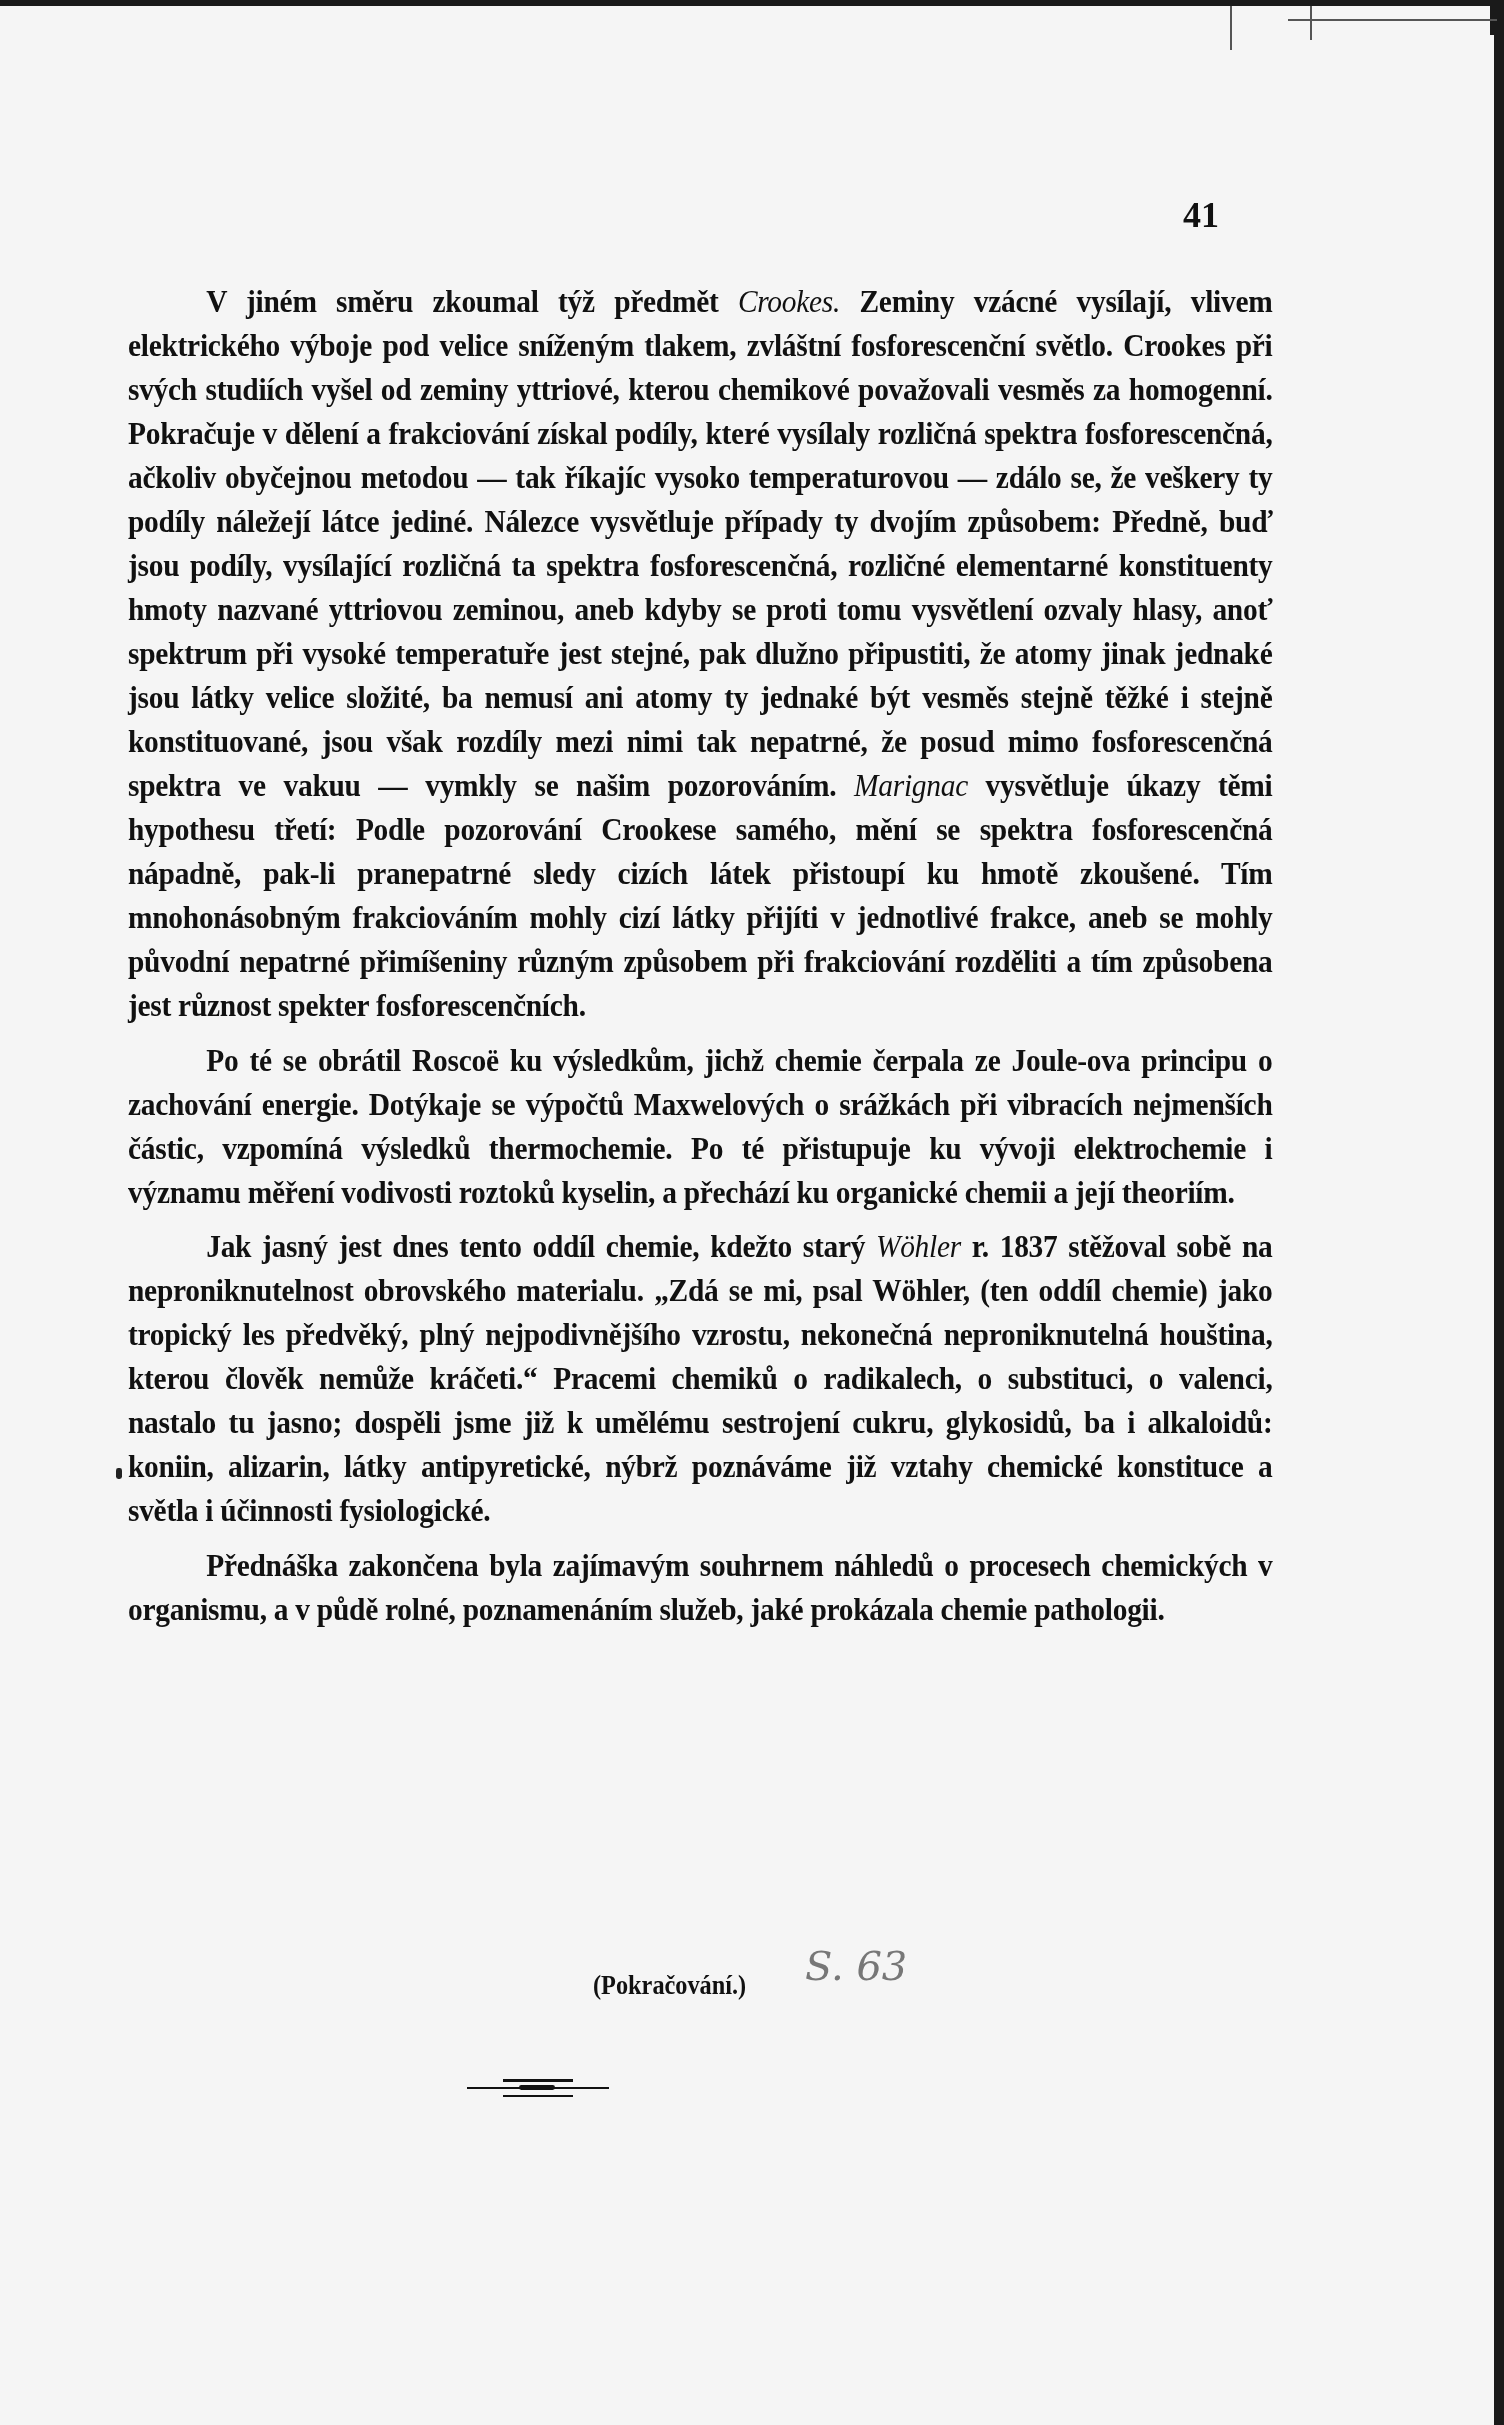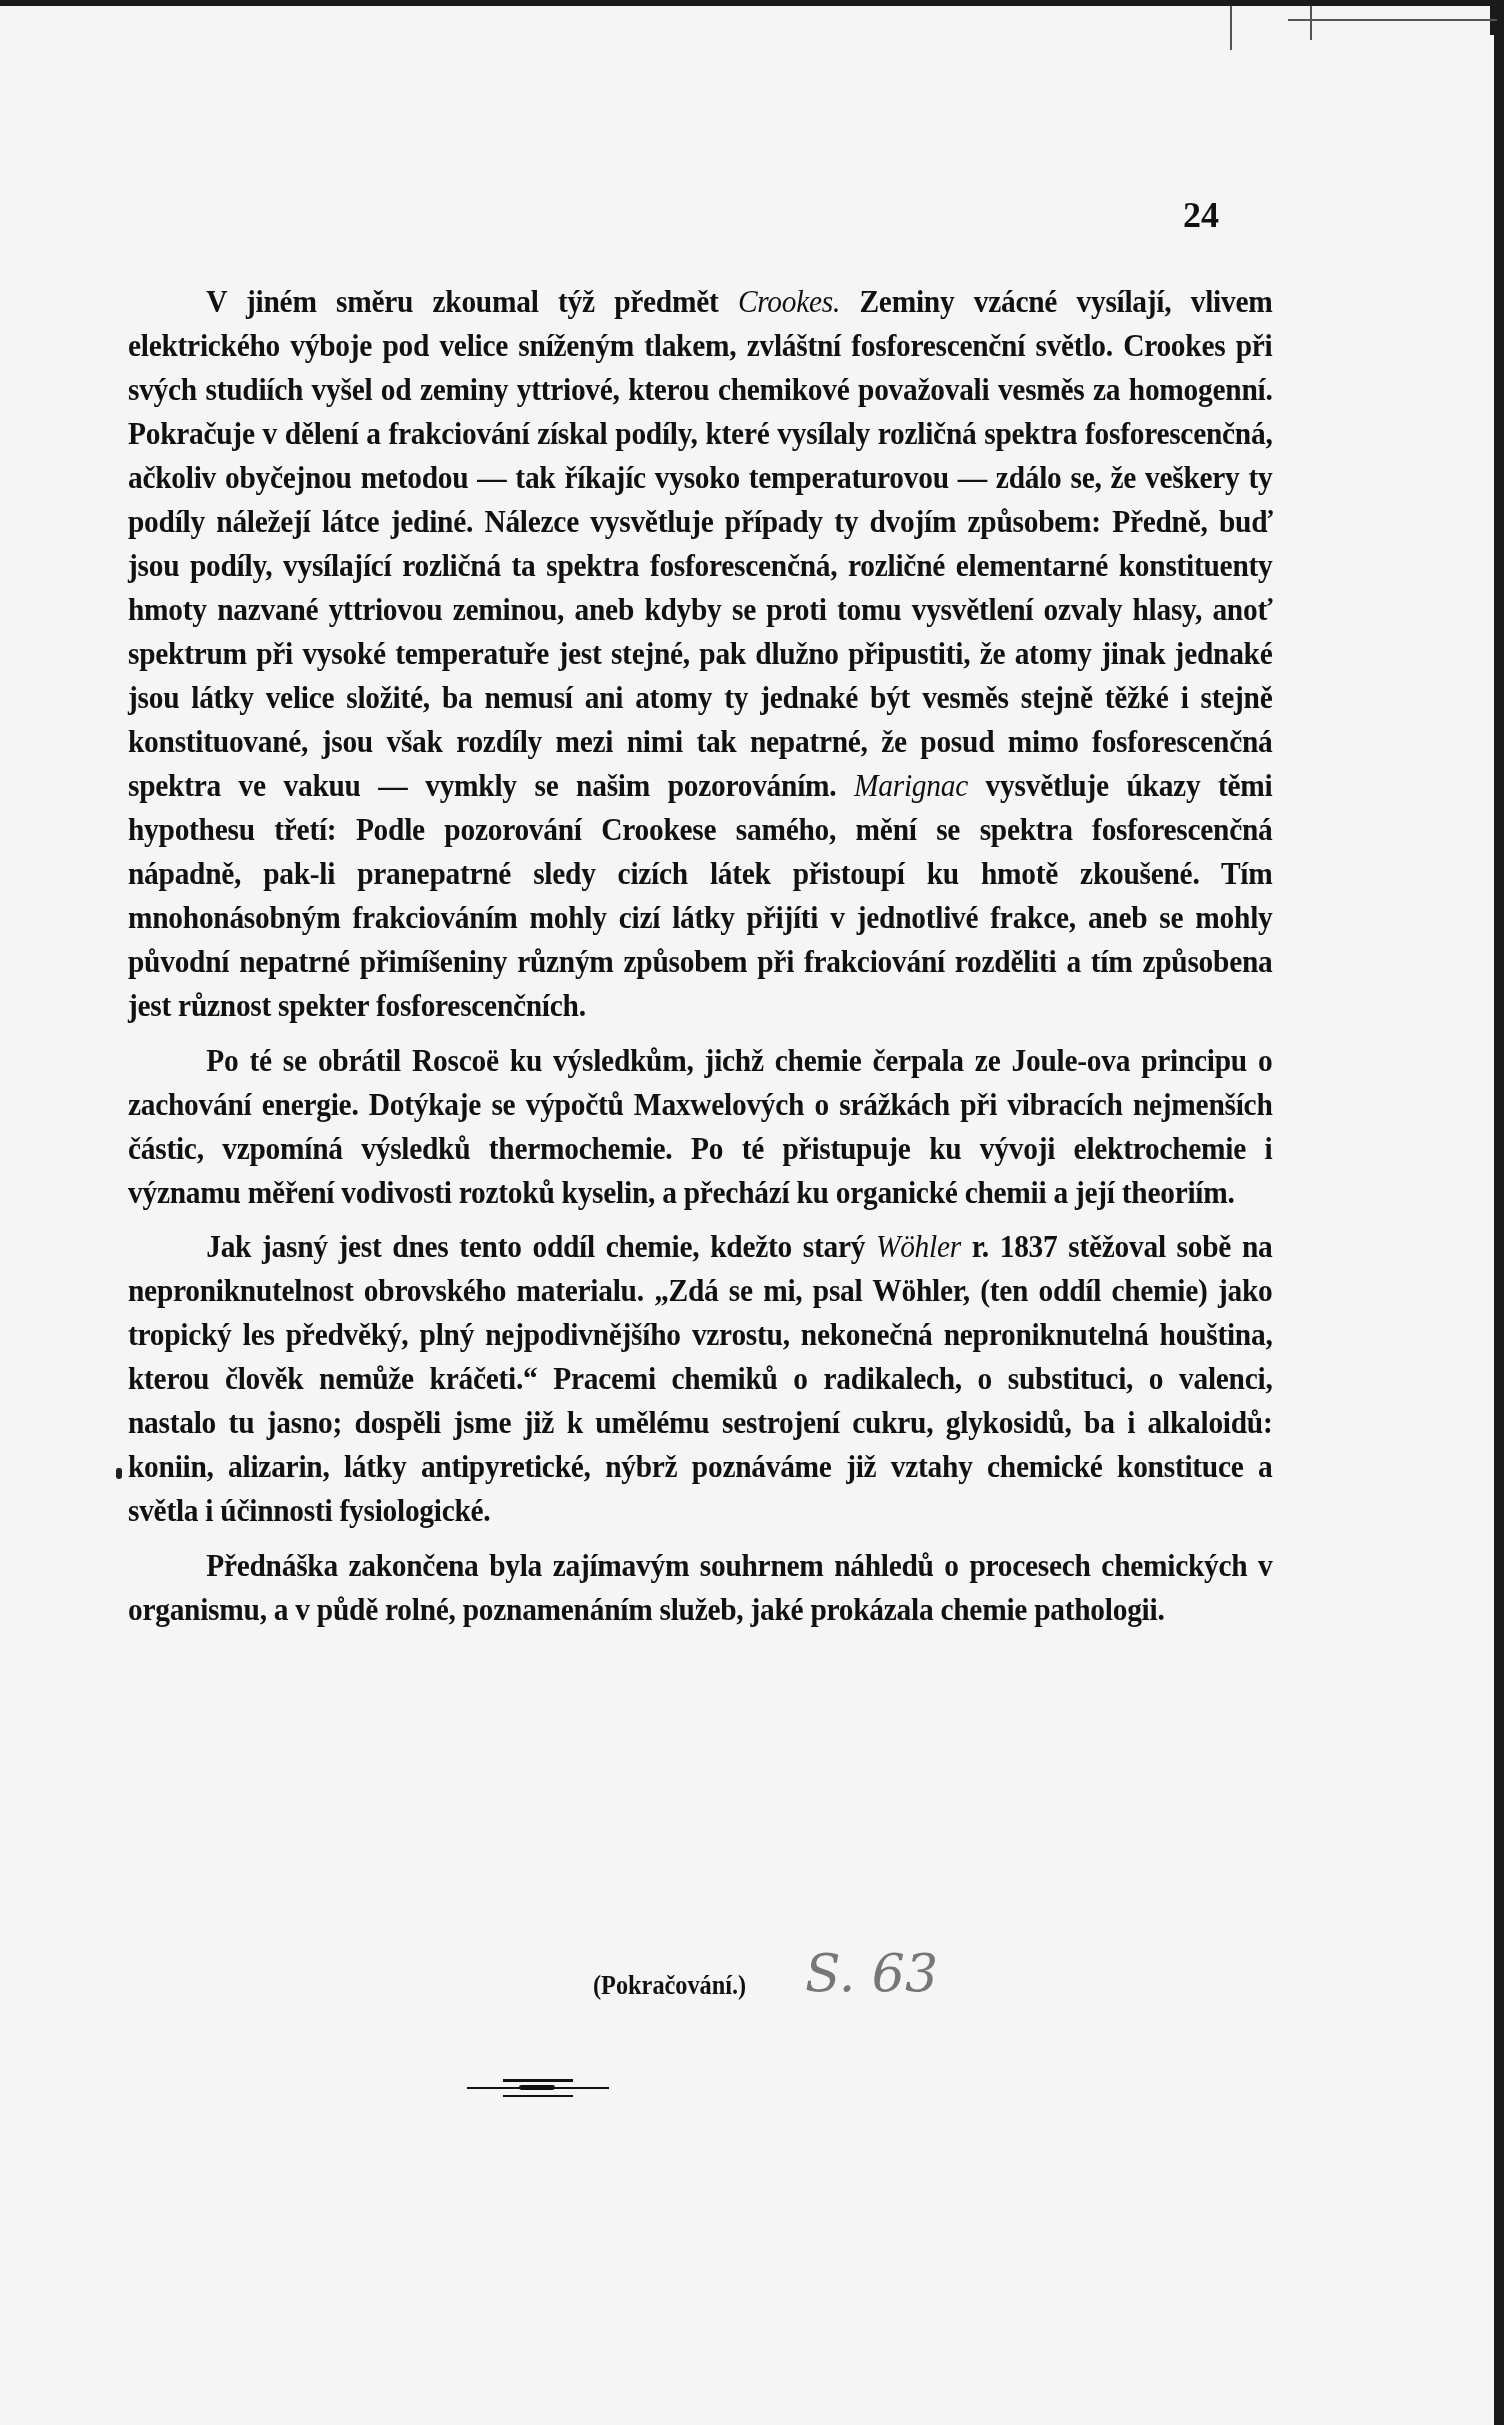--- a/index.html
+++ b/index.html
@@ -33,37 +33,37 @@
     .para + .para { margin-top:10.7px; }
     .para i { font-style:italic; font-weight:normal; }
     .bullet { position:absolute; left:116px; top:1468px; width:5.8px; height:10.7px; background:#222; border-radius:2.4px; }
     .continued {
       position:absolute; left:593px; top:1970px;
       font-size:27px; font-weight:bold; font-family:"Liberation Serif", serif;
       transform:scaleX(0.9); transform-origin:left top;
     }
     .handwriting {
       position:absolute; left:805px; top:1943px;
-      font-size:52px; color:#777; font-family:"DejaVu Serif", serif; font-style:italic;
+      font-size:40px; color:#777; font-family:"DejaVu Serif", serif; font-style:italic;
     }
     .rule { position:absolute; height:2.9px; background:#111; }
     .rule-mid { height:5.3px; border-radius:2.4px; }
   </style>
 </head>
 <body>
 
 <div class="frame-top"></div>
 <div class="frame-right"></div>
 <div class="frame-right-notch"></div>
 <div class="scan-mark" style="left:1230px;top:5.8px;width:1.5px;height:44px;"></div>
 <div class="scan-mark" style="left:1288px;top:19.4px;width:209px;height:1.5px;"></div>
 <div class="scan-mark" style="left:1310px;top:5.8px;width:1.5px;height:34px;"></div>
 
 <div class="page">
-  <div class="page-number">24</div>
+  <div class="page-number">41</div>
 
   <div class="text-block">
     <p class="para"><span class="indent"></span><span>V jiném směru zkoumal týž předmět </span><i>Crookes.</i><span> Zeminy vzácné vysílají, vlivem elektrického výboje pod velice sníženým tlakem, zvláštní fosforescenční světlo. Crookes při svých studiích vyšel od zeminy yttriové, kterou chemikové považovali vesměs za homogenní. Pokračuje v dělení a frakciování získal podíly, které vysílaly rozličná spektra fosforescenčná, ačkoliv obyčejnou metodou — tak říkajíc vysoko temperaturovou — zdálo se, že veškery ty podíly náležejí látce jediné. Nálezce vysvětluje případy ty dvojím způsobem: Předně, buď jsou podíly, vysílající rozličná ta spektra fosforescenčná, rozličné elementarné konstituenty hmoty nazvané yttriovou zeminou, aneb kdyby se proti tomu vysvětlení ozvaly hlasy, anoť spektrum při vysoké temperatuře jest stejné, pak dlužno připustiti, že atomy jinak jednaké jsou látky velice složité, ba nemusí ani atomy ty jednaké být vesměs stejně těžké i stejně konstituované, jsou však rozdíly mezi nimi tak nepatrné, že posud mimo fosforescenčná spektra ve vakuu — vymkly se našim pozorováním. </span><i>Marignac</i><span> vysvětluje úkazy těmi hypothesu třetí: Podle pozorování Crookese samého, mění se spektra fosforescenčná nápadně, pak-li pranepatrné sledy cizích látek přistoupí ku hmotě zkoušené. Tím mnohonásobným frakciováním mohly cizí látky přijíti v jednotlivé frakce, aneb se mohly původní nepatrné přimíšeniny různým způsobem při frakciování rozděliti a tím způsobena jest různost spekter fosforescenčních.</span></p>
 
     <p class="para"><span class="indent"></span><span>Po té se obrátil Roscoë ku výsledkům, jichž chemie čerpala ze Joule-ova principu o zachování energie. Dotýkaje se výpočtů Maxwelových o srážkách při vibracích nejmenších částic, vzpomíná výsledků thermochemie. Po té přistupuje ku vývoji elektrochemie i významu měření vodivosti roztoků kyselin, a přechází ku organické chemii a její theoriím.</span></p>
 
     <p class="para"><span class="indent"></span><span>Jak jasný jest dnes tento oddíl chemie, kdežto starý </span><i>Wöhler</i><span> r. 1837 stěžoval sobě na neproniknutelnost obrovského materialu. „Zdá se mi, psal Wöhler, (ten oddíl chemie) jako tropický les předvěký, plný nejpodivnějšího vzrostu, nekonečná neproniknutelná houština, kterou člověk nemůže kráčeti.“ Pracemi chemiků o radikalech, o substituci, o valenci, nastalo tu jasno; dospěli jsme již k umělému sestrojení cukru, glykosidů, ba i alkaloidů: koniin, alizarin, látky antipyretické, nýbrž poznáváme již vztahy chemické konstituce a světla i účinnosti fysiologické.</span></p>
 
     <p class="para"><span class="indent"></span><span>Přednáška zakončena byla zajímavým souhrnem náhledů o procesech chemických v organismu, a v půdě rolné, poznamenáním služeb, jaké prokázala chemie pathologii.</span></p>
   </div>

